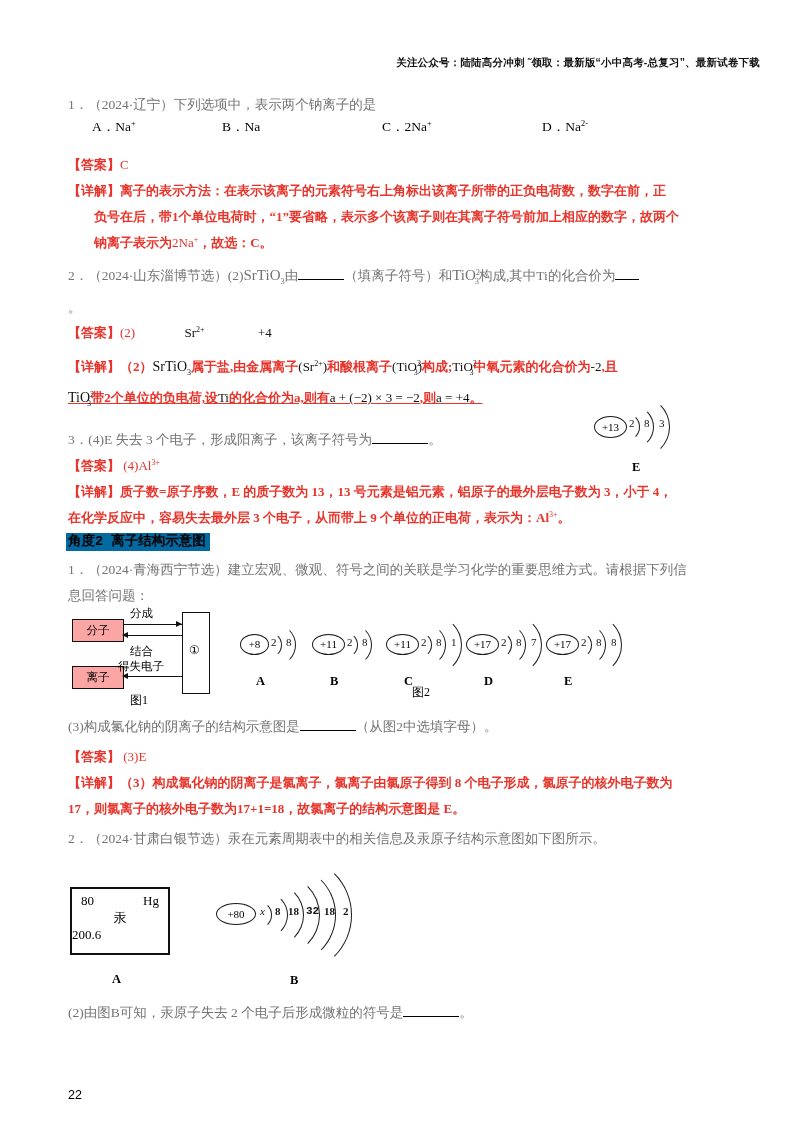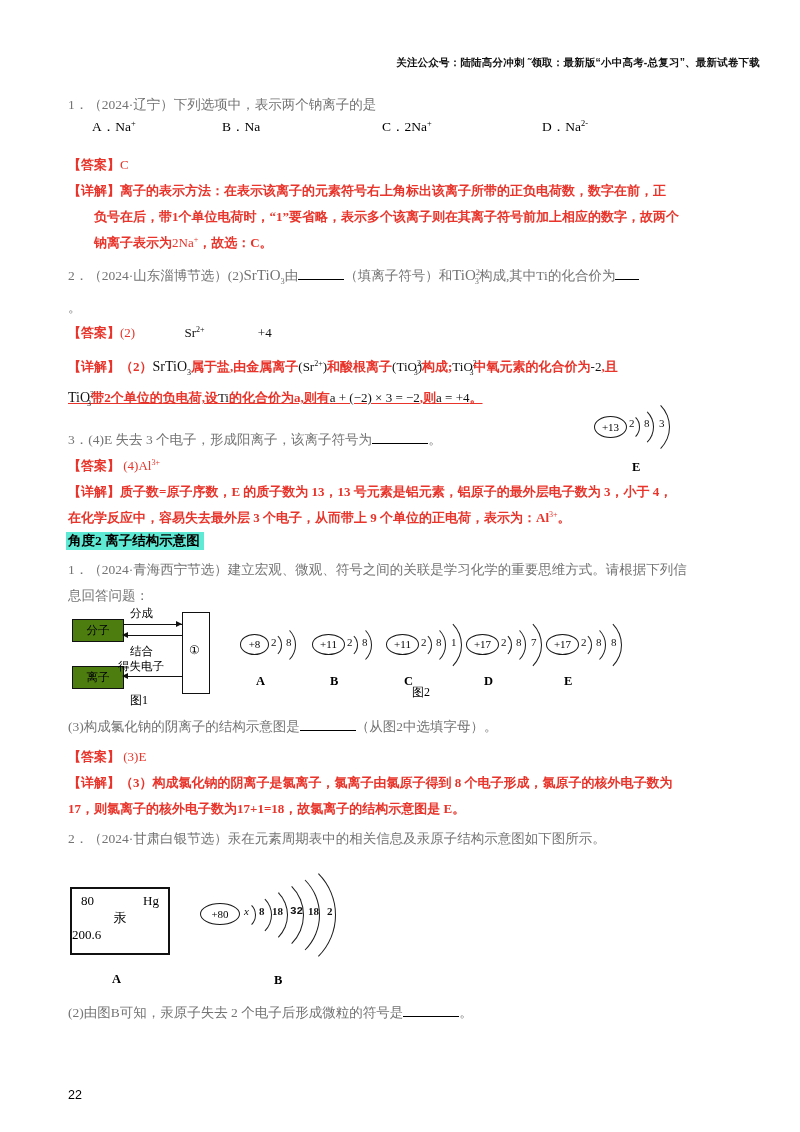--- a/index.html
+++ b/index.html
@@ -47,22 +47,22 @@
   .lbl { font-weight: bold; }
   sup { font-size: .62em; vertical-align: super; line-height: 0; }
   sub { font-size: .62em; vertical-align: sub; line-height: 0; }
   .sci { font-family: "Liberation Serif", serif; }
   .blank {
     display: inline-block;
     border-bottom: 1px solid #000;
     vertical-align: baseline;
   }
   .hl {
-    background: #5eead4;
-    font-family: Liberation Serif, serif;
+    background: #0369a1;
+    font-family: Liberation Mono, monospace;
     font-weight: bold;
     font-size: 13.5px;
     padding: 1px 4px 2px 2px;
     color: #000;
   }
   .opt-row { display: flex; font-size: 13.5px; }
   .opt { }
   .pagenum {
     position: absolute;
     left: 68px; top: 1088px;
@@ -103,21 +103,21 @@
     font-size: 12.5px;
     font-weight: bold;
     font-family: "Liberation Serif", serif;
   }
   
   .fbox {
     position: absolute;
     border: 1.6px solid #111;
     font-size: 11.5px;
     text-align: center;
-    background: #4d7c0f;
+    background: #fca5a5;
     font-family: "Liberation Sans", "DejaVu Sans", sans-serif;
   }
   .tallbox {
     position: absolute;
     border: 1.8px solid #111;
     background: #fff;
     text-align: center;
     font-size: 12px;
   }
   .hline { position: absolute; background: #111; height: 1.2px; }
@@ -336,21 +336,21 @@
   <div class="ecard" style="left:70px; top:887px; width:96px; height:64px;">
     <div class="r1" style="margin-top:3px;">
       <span>80</span>
       <span>Hg</span>
     </div>
     <div class="r2">汞</div>
     <div class="r3">200.6</div>
   </div>
   <div class="alabel" style="position:absolute; left:112px; top:972px;">A</div>
 
-  <div class="atom" style="position:absolute; left:196px; top:856px; width:210px; height:140px;">
+  <div class="atom" style="position:absolute; left:212px; top:856px; width:210px; height:140px;">
     <div class="nuc" style="left:4px; top:47px; width:38px; height:20px; line-height:20px;">+80</div>
     <div class="arc" style="left:32px; top:45px; width:26px; height:26px;"></div>
     <div class="arc" style="left:30px; top:36px; width:44px; height:44px;"></div>
     <div class="arc" style="left:28px; top:27px; width:62px; height:62px;"></div>
     <div class="arc" style="left:26px; top:18px; width:80px; height:80px;"></div>
     <div class="arc" style="left:24px; top:9px; width:98px; height:98px;"></div>
     <div class="arc" style="left:22px; top:0px; width:116px; height:116px;"></div>
     <div class="enum" style="left:48px; top:49px; font-style:italic;">x</div>
     <div class="enum" style="left:63px; top:49px; font-weight:bold;">8</div>
     <div class="enum" style="left:76px; top:49px; font-weight:bold;">18</div>

